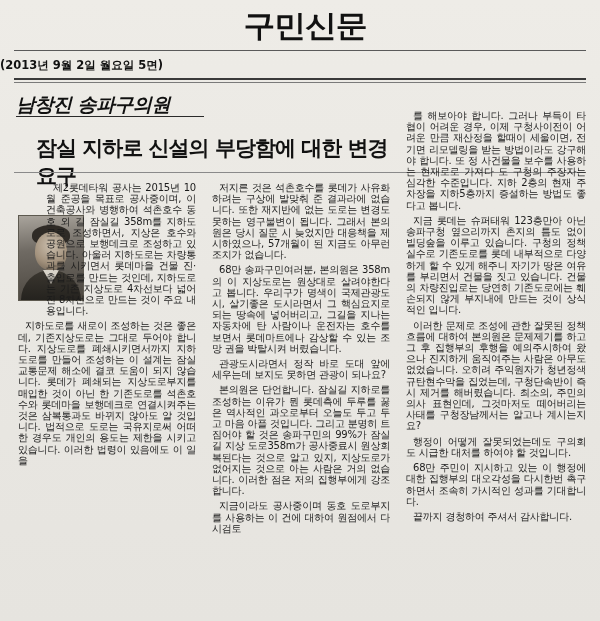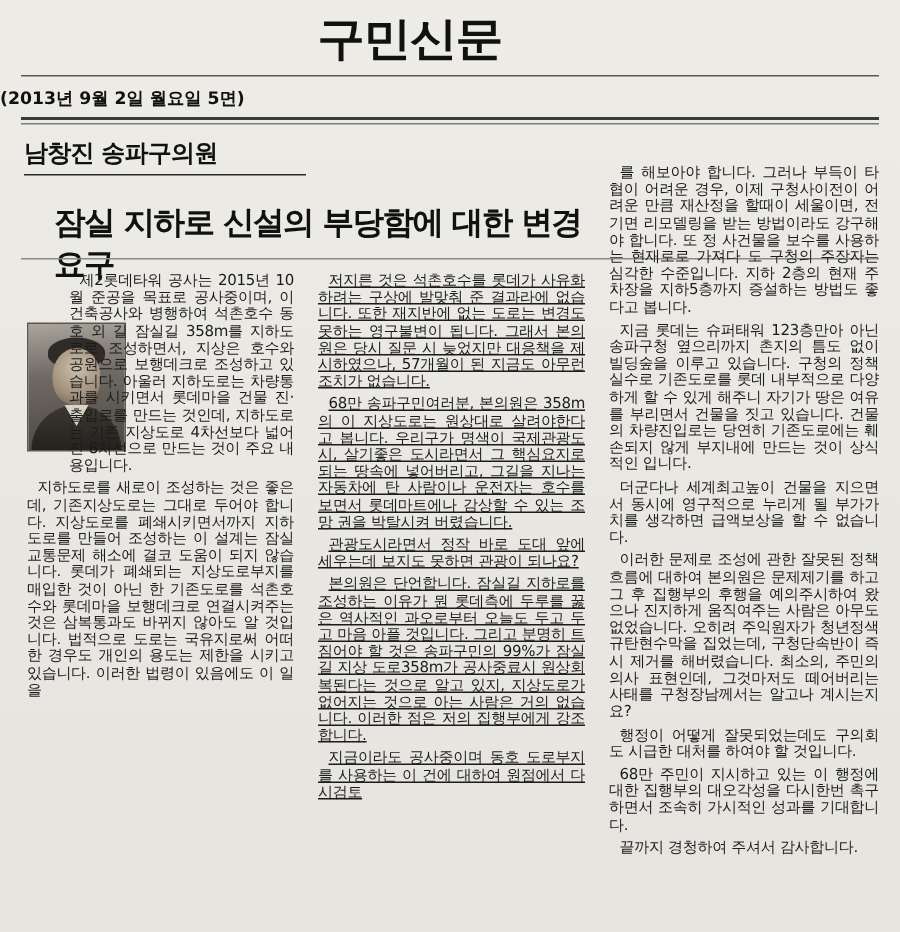--- a/index.html
+++ b/index.html
@@ -21,20 +21,21 @@
     width: 600px; height: 621px;
     background: #eceae5;
     background-image: linear-gradient(180deg, #eeece7 0%, #e9e7e2 55%, #e6e4df 100%);
   }
   
   .masthead {
     position: absolute;
     top: 6px; left: 0;
     width: 545px;
     text-align: center;
+    padding-left: 32px;
   }
   .masthead-title {
     font-family: "DejaVu Serif", serif;
     font-size: 30px;
     font-weight: bold;
     letter-spacing: -1px;
     color: #111;
     display: inline-block;
     transform: scaleX(1.06);
   }
@@ -65,24 +66,25 @@
     position: absolute;
     top: 82px; left: 14px;
     width: 572px;
     height: 0;
     border-top: 1px solid #7a7a7a;
   }
   
   .byline {
     position: absolute;
     top: 92px; left: 16px;
-    font-size: 16px;
+    font-size: 19px;
     font-weight: bold;
     color: #111;
     letter-spacing: -0.5px;
+    font-style: italic;
   }
   .byline-underline {
     position: absolute;
     top: 116px; left: 16px;
     width: 188px;
     height: 0;
     border-top: 1.5px solid #2a2a2a;
   }
   
   .headline {
@@ -108,21 +110,21 @@
     line-height: 11.2px;
     text-align: justify;
     color: #1b1b1b;
     letter-spacing: -0.2px;
   }
   .col p {
     margin: 0 0 4px 0;
     text-indent: 7px;
   }
   #col1 { top: 182px; left: 18px; width: 178px; }
-  #col2 { top: 182px; left: 212px; width: 178px; text-decoration: underline; }
+  #col2 { top: 182px; left: 212px; width: 178px; }
   #col3 { top: 110px; left: 406px; width: 180px; }
   
   .photo {
     position: absolute;
     top: 215px; left: 18px;
     width: 64px; height: 84px;
     background: linear-gradient(175deg, #a9a49c 0%, #6f6a63 40%, #4b463f 100%);
     border: 1px solid #5d594f;
     overflow: hidden;
   }
@@ -194,20 +196,19 @@
     <p>저지른 것은 석촌호수를 롯데가 사유화하려는 구상에 발맞춰 준 결과라에 없습니다. 또한 재지반에 없는 도로는 변경도 못하는 영구불변이 됩니다. 그래서 본의원은 당시 질문 시 늦었지만 대응책을 제시하였으나, 57개월이 된 지금도 아무런 조치가 없습니다.</p>
     <p>68만 송파구민여러분, 본의원은 358m의 이 지상도로는 원상대로 살려야한다고 봅니다. 우리구가 명색이 국제관광도시, 살기좋은 도시라면서 그 핵심요지로 되는 땅속에 넣어버리고, 그길을 지나는 자동차에 탄 사람이나 운전자는 호수를 보면서 롯데마트에나 감상할 수 있는 조망 권을 박탈시켜 버렸습니다.</p>
     <p>관광도시라면서 정작 바로 도대 앞에 세우는데 보지도 못하면 관광이 되나요?</p>
     <p>본의원은 단언합니다. 잠실길 지하로를 조성하는 이유가 뭔 롯데측에 두루를 꿇은 역사적인 과오로부터 오늘도 두고 두고 마음 아플 것입니다. 그리고 분명히 트짐어야 할 것은 송파구민의 99%가 잠실길 지상 도로358m가 공사중료시 원상회복된다는 것으로 알고 있지, 지상도로가 없어지는 것으로 아는 사람은 거의 없습니다. 이러한 점은 저의 집행부에게 강조합니다.</p>
     <p>지금이라도 공사중이며 동호 도로부지를 사용하는 이 건에 대하여 원점에서 다시검토</p>
   </div>
 
   <div class="col" id="col3">
     <p>를 해보아야 합니다. 그러나 부득이 타협이 어려운 경우, 이제 구청사이전이 어려운 만큼 재산정을 할때이 세울이면, 전기면 리모델링을 받는 방법이라도 강구해야 합니다. 또 정 사건물을 보수를 사용하는 현재로로 가져다 도 구청의 주장자는 심각한 수준입니다. 지하 2층의 현재 주차장을 지하5층까지 증설하는 방법도 좋다고 봅니다.</p>
     <p>지금 롯데는 슈퍼태워 123층만아 아닌 송파구청 옆으리까지 촌지의 틈도 없이 빌딩숲을 이루고 있습니다. 구청의 정책실수로 기존도로를 롯데 내부적으로 다양하게 할 수 있게 해주니 자기가 땅은 여유를 부리면서 건물을 짓고 있습니다. 건물의 차량진입로는 당연히 기존도로에는 훼손되지 않게 부지내에 만드는 것이 상식적인 입니다.</p>
-    <p>더군다나 세계최고높이 건물을 지으면서 동시에 영구적으로 누리게 될 부가가치를 생각하면 급액보상을 할 수 없습니다.</p>
     <p>이러한 문제로 조성에 관한 잘못된 정책 흐름에 대하여 본의원은 문제제기를 하고 그 후 집행부의 후행을 예의주시하여 왔으나 진지하게 움직여주는 사람은 아무도 없었습니다. 오히려 주익원자가 청년정색 규탄현수막을 집었는데, 구청단속반이 즉시 제거를 해버렸습니다. 최소의, 주민의 의사 표현인데, 그것마저도 떼어버리는 사태를 구청장남께서는 알고나 계시는지요?</p>
     <p>행정이 어떻게 잘못되었는데도 구의회도 시급한 대처를 하여야 할 것입니다.</p>
     <p>68만 주민이 지시하고 있는 이 행정에 대한 집행부의 대오각성을 다시한번 촉구하면서 조속히 가시적인 성과를 기대합니다.</p>
     <p>끝까지 경청하여 주셔서 감사합니다.</p>
   </div>
 
 </div>
 
 </body></html>

